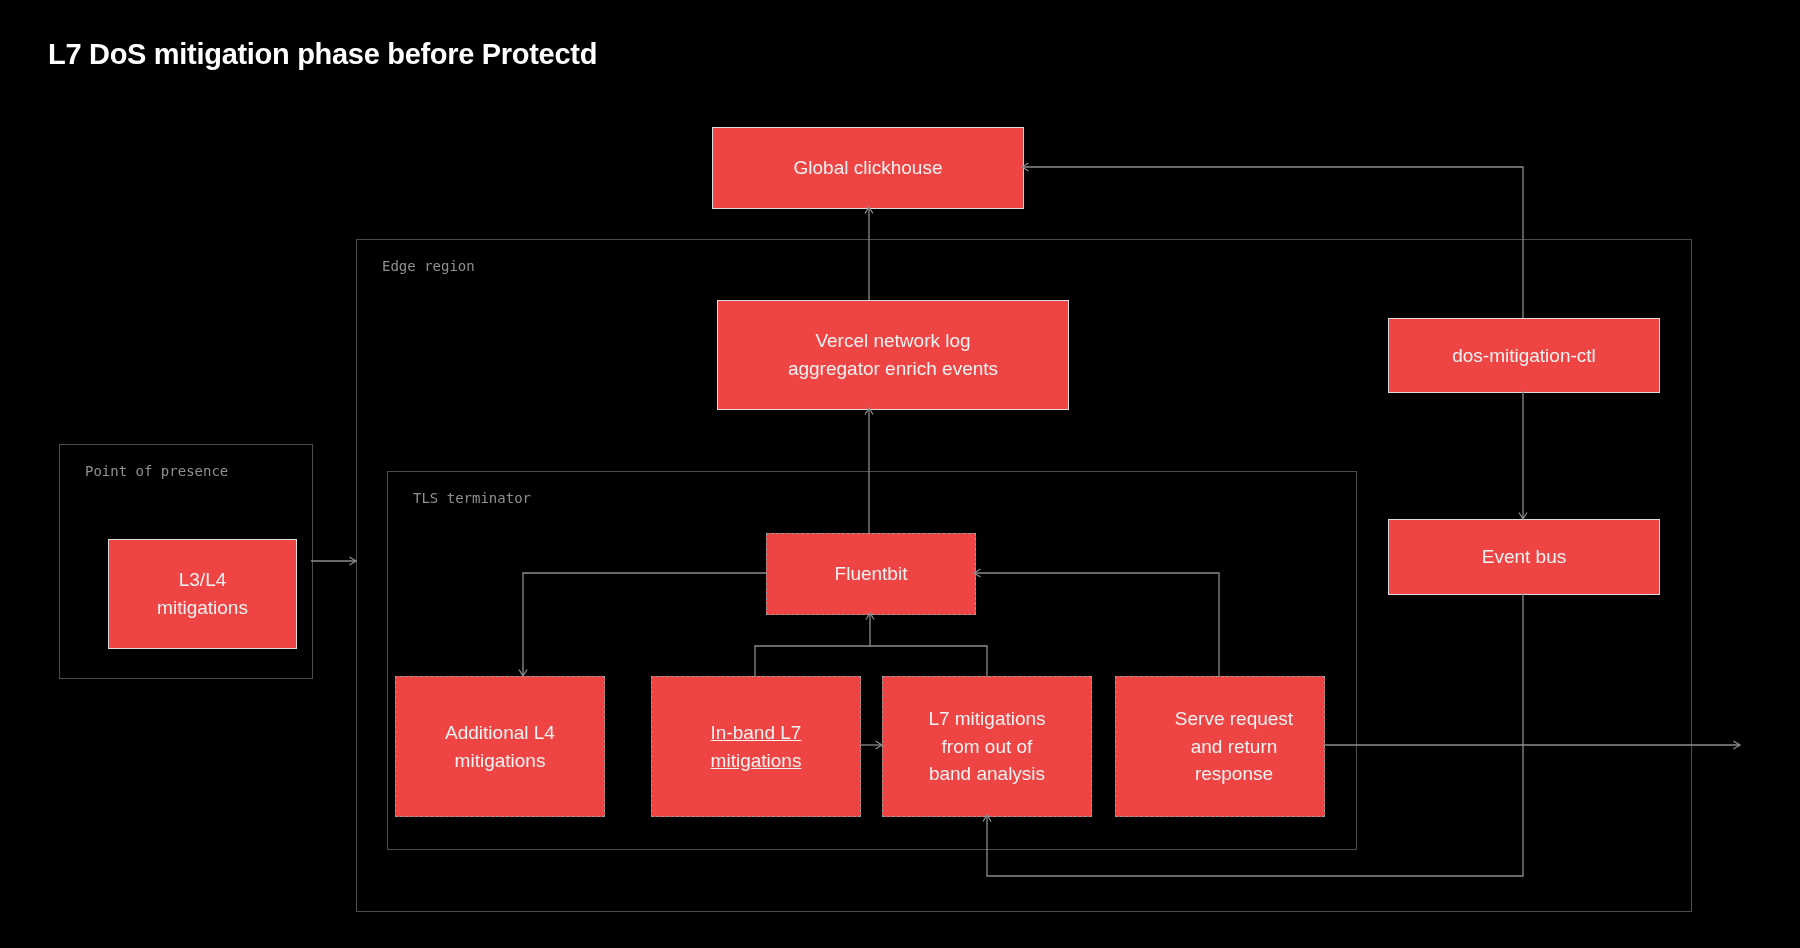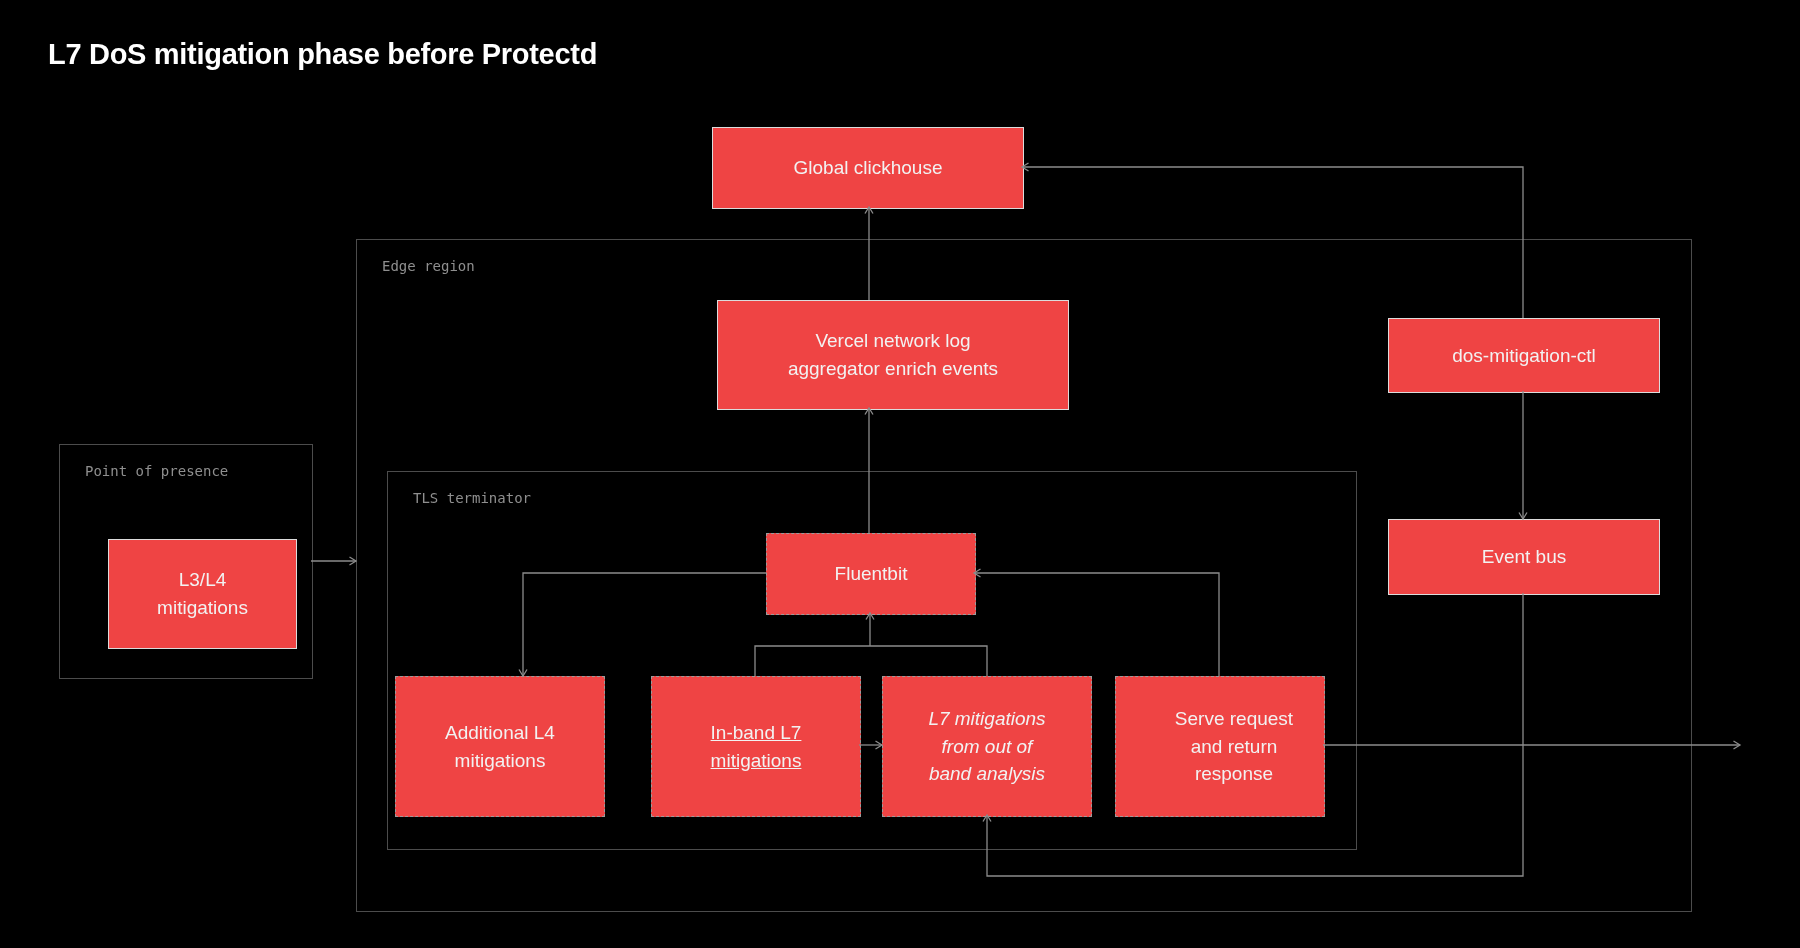--- a/index.html
+++ b/index.html
@@ -66,21 +66,21 @@
   .mw250 { max-width: 250px; }
 
   .n-gclick  { left: 712px;  top: 127px; width: 310px; height: 80px;  }
   .n-agg     { left: 696px;  top: 300px; width: 350px; height: 108px; margin-left: 21px; }
   .n-dosctl  { left: 1388px; top: 318px; width: 270px; height: 73px;  }
   .n-ebus    { left: 1388px; top: 519px; width: 270px; height: 74px;  }
   .n-l3l4    { left: 92px;   top: 539px; width: 187px; height: 108px; margin-left: 16px; }
   .n-fluent  { left: 766px;  top: 533px; width: 208px; height: 80px;  }
   .n-addl4   { left: 395px;  top: 676px; width: 208px; height: 139px; }
   .n-inband  { left: 651px;  top: 676px; width: 208px; height: 139px; text-decoration: underline; }
-  .n-l7oob   { left: 882px;  top: 676px; width: 208px; height: 139px; font-style: italic; }
+  .n-l7oob   { left: 882px;  top: 676px; width: 208px; height: 139px; }
   .n-serve   { left: 1115px; top: 676px; width: 208px; height: 139px; }
 
   .wires {
     position: absolute;
     left: 0; top: 0;
     width: 1800px;
     height: 948px;
     pointer-events: none;
   }
   .wires path {

